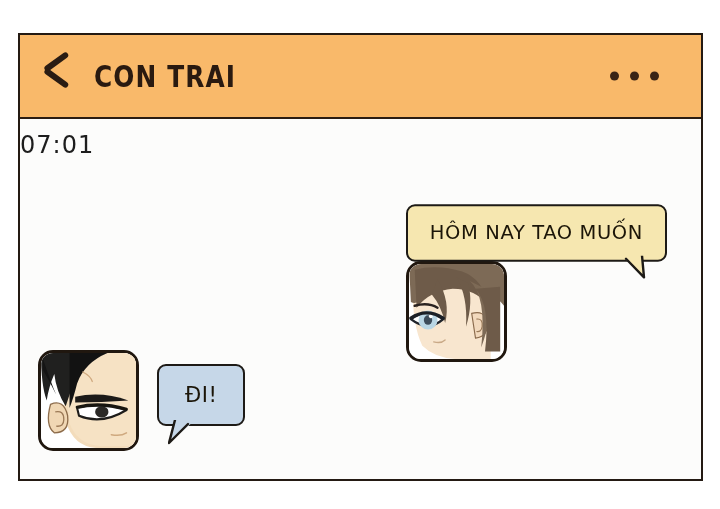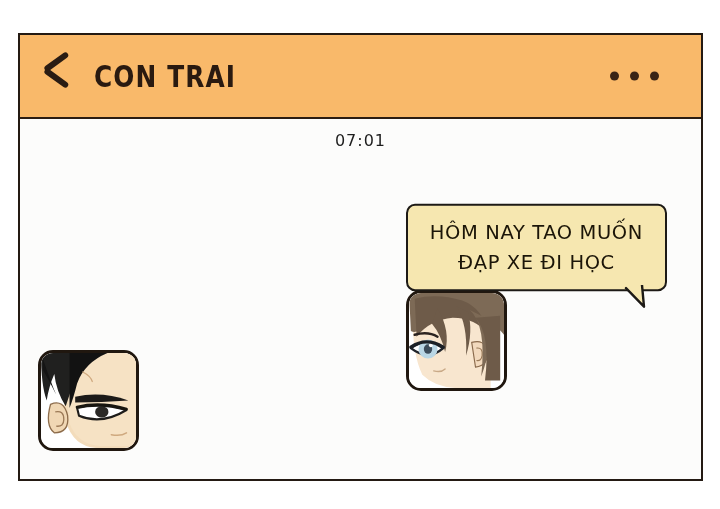--- a/index.html
+++ b/index.html
@@ -102,23 +102,22 @@
     right: 0;
     bottom: 0;
     background: #fcfcfb;
   }
 
   #timestamp {
     position: absolute;
     top: 12px;
     left: 0;
     width: 100%;
-    text-align: center;
     font-family: "DejaVu Sans", sans-serif;
-    font-size: 16px;
+    font-size: 24px;
     letter-spacing: 1px;
     color: #1d1d1d;
   }
 
   
   .msg-row {
     position: absolute;
     display: flex;
     align-items: flex-start;
   }
@@ -214,21 +213,20 @@
   </div>
 
   <div id="chat-body">
 
     <div id="timestamp">07:01</div>
 
     <div class="msg-row" id="row-outgoing">
 
       <div class="bubble bubble-yellow">
         <div class="line">HÔM NAY TAO MUỐN</div>
-        <div class="line">ĐẠP XE ĐI HỌC</div>
         <svg class="tail-yellow" viewBox="0 0 26 24">
           <path d="M1,1 L20,1 L21,20 Z" fill="#f6e7b0" stroke="none"></path>
           <path d="M20,0 L22,21 L4,3" fill="none" stroke="#1d1a16" stroke-width="2.4" stroke-linecap="round" stroke-linejoin="round"></path>
         </svg>
       </div>
 
       <div class="avatar">
         <svg viewBox="0 0 100 100" preserveAspectRatio="xMidYMid slice">
           <rect x="0" y="0" width="100" height="100" fill="#ffffff"></rect>
 
@@ -278,16 +276,23 @@
 
           <path d="M38,58 Q62,52 90,60 Q64,76 40,66 Z" fill="#ffffff" stroke="#1e1c1a" stroke-width="2.2" stroke-linejoin="round"></path>
           <ellipse cx="64" cy="62" rx="7" ry="6" fill="#2b2926"></ellipse>
           <path d="M38,57 Q62,51 90,59" fill="none" stroke="#17150f" stroke-width="3" stroke-linecap="round"></path>
 
           <path d="M44,20 Q52,24 54,30" fill="none" stroke="#cfa97f" stroke-width="1.3" stroke-linecap="round"></path>
           <path d="M74,86 Q84,88 90,84" fill="none" stroke="#cfa97f" stroke-width="1.5" stroke-linecap="round"></path>
         </svg>
       </div>
 
+      <div class="bubble bubble-blue">
+        <div class="line">ĐI!</div>
+        <svg class="tail-blue" viewBox="0 0 27 25">
+          <path d="M26,1 L7,2 L2,22 Z" fill="#c6d7e8" stroke="none"></path>
+          <path d="M7,0 L1,23 L20,4" fill="none" stroke="#1d1a16" stroke-width="2.4" stroke-linecap="round" stroke-linejoin="round"></path>
+        </svg>
+      </div>
     </div>
 
   </div>
 </div>
 
 </body></html>

